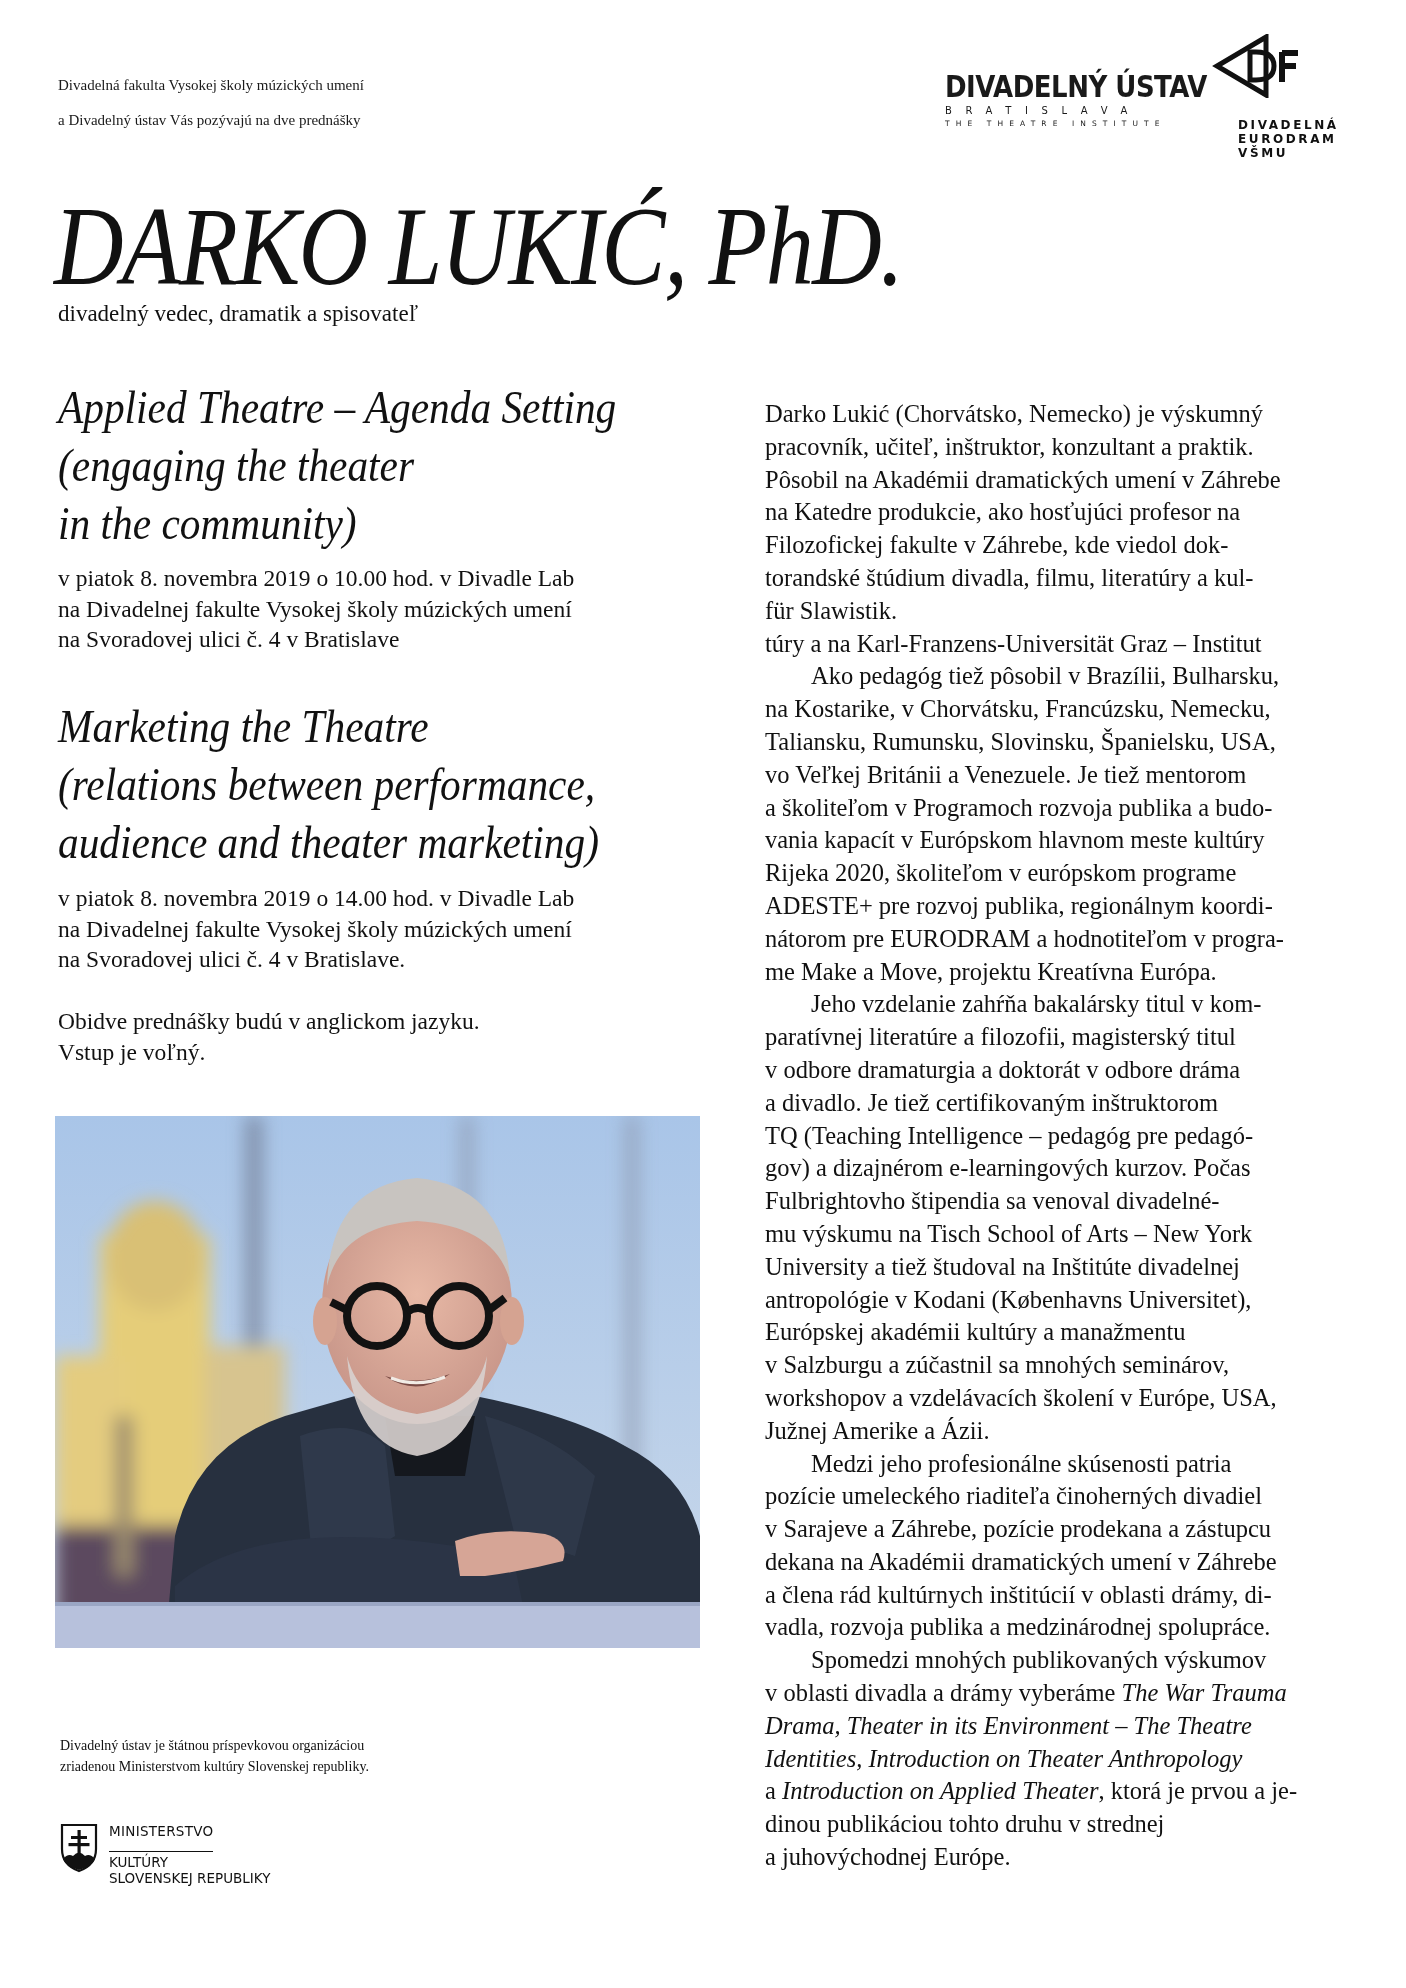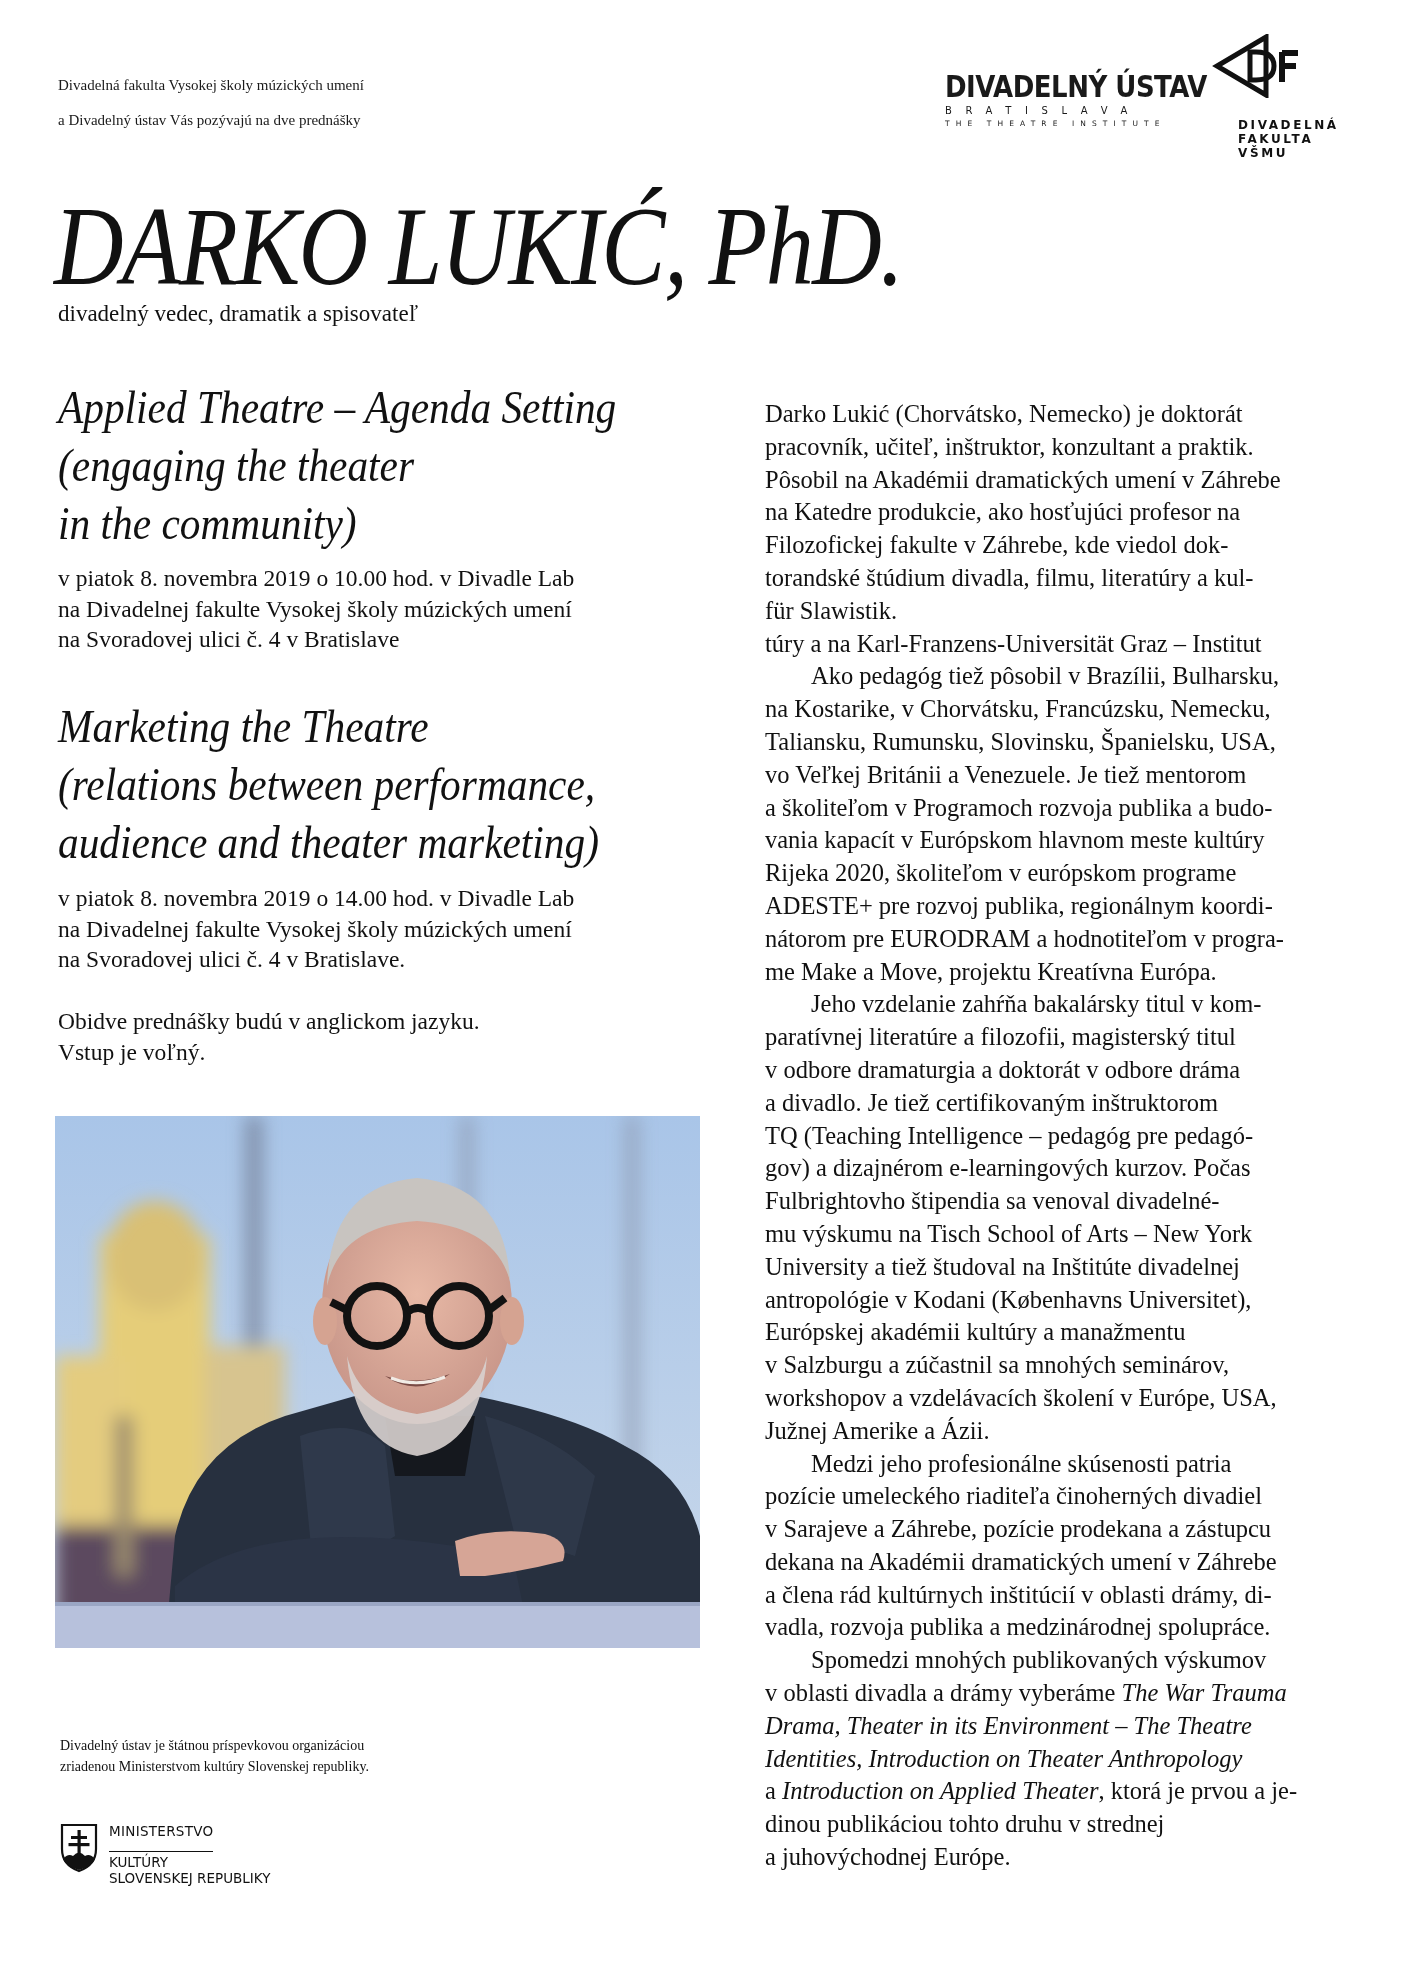--- a/index.html
+++ b/index.html
@@ -63,21 +63,21 @@
 </div>
 
 <div class="abs df-logo">
   <svg width="110" height="64" viewBox="0 0 110 64">
     <polygon points="54,3 54,61 5,32" fill="none" stroke="#111" stroke-width="5" stroke-linejoin="miter"></polygon>
     <path d="M38,18 L44,18 Q62,18 62,32 Q62,46 44,46 L38,46 Z" fill="none" stroke="#111" stroke-width="5"></path>
     <path d="M70,18 L70,48 M70,19 L86,19 M70,32 L84,32" fill="none" stroke="#111" stroke-width="6"></path>
   </svg>
   <div class="txt">
     <div>DIVADELNÁ</div>
-    <div>FAKULTA</div>
+    <div>EURODRAM</div>
     <div>VŠMU</div>
   </div>
 </div>
 
 <div class="abs title">DARKO LUKIĆ, PhD.</div>
 <div class="abs subtitle">divadelný vedec, dramatik a spisovateľ</div>
 
 <div class="abs lecture-title" style="top: 378px;">
   <div>Applied Theatre – Agenda Setting</div>
   <div>(engaging the theater</div>
@@ -188,21 +188,21 @@
     <rect x="8.5" y="20" width="21" height="3.2" fill="#111"></rect>
   </svg>
   <div class="mtext">
     <div><span class="m1">MINISTERSTVO</span></div>
     <div>KULTÚRY</div>
     <div>SLOVENSKEJ REPUBLIKY</div>
   </div>
 </div>
 
 <div class="abs bio" id="bio">
-    <span class="line">Darko Lukić (Chorvátsko, Nemecko) je doktorát</span>
+    <span class="line">Darko Lukić (Chorvátsko, Nemecko) je výskumný</span>
     <span class="line">pracovník, učiteľ, inštruktor, konzultant a praktik.</span>
     <span class="line">Pôsobil na Akadémii dramatických umení v Záhrebe</span>
     <span class="line">na Katedre produkcie, ako hosťujúci profesor na</span>
     <span class="line">Filozofickej fakulte v Záhrebe, kde viedol dok-</span>
     <span class="line">torandské štúdium divadla, filmu, literatúry a kul-</span>
     <span class="line">für Slawistik.</span>
     <span class="line">túry a na Karl-Franzens-Universität Graz – Institut</span>
     <span class="line indent">Ako pedagóg tiež pôsobil v Brazílii, Bulharsku,</span>
     <span class="line">na Kostarike, v Chorvátsku, Francúzsku, Nemecku,</span>
     <span class="line">Taliansku, Rumunsku, Slovinsku, Španielsku, USA,</span>

